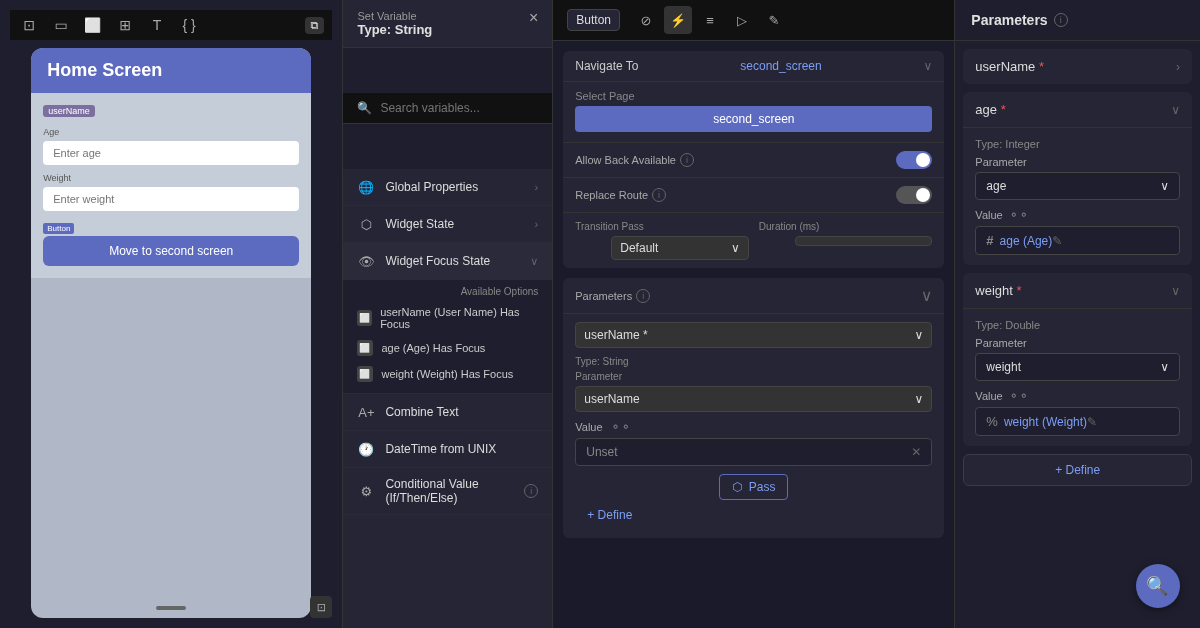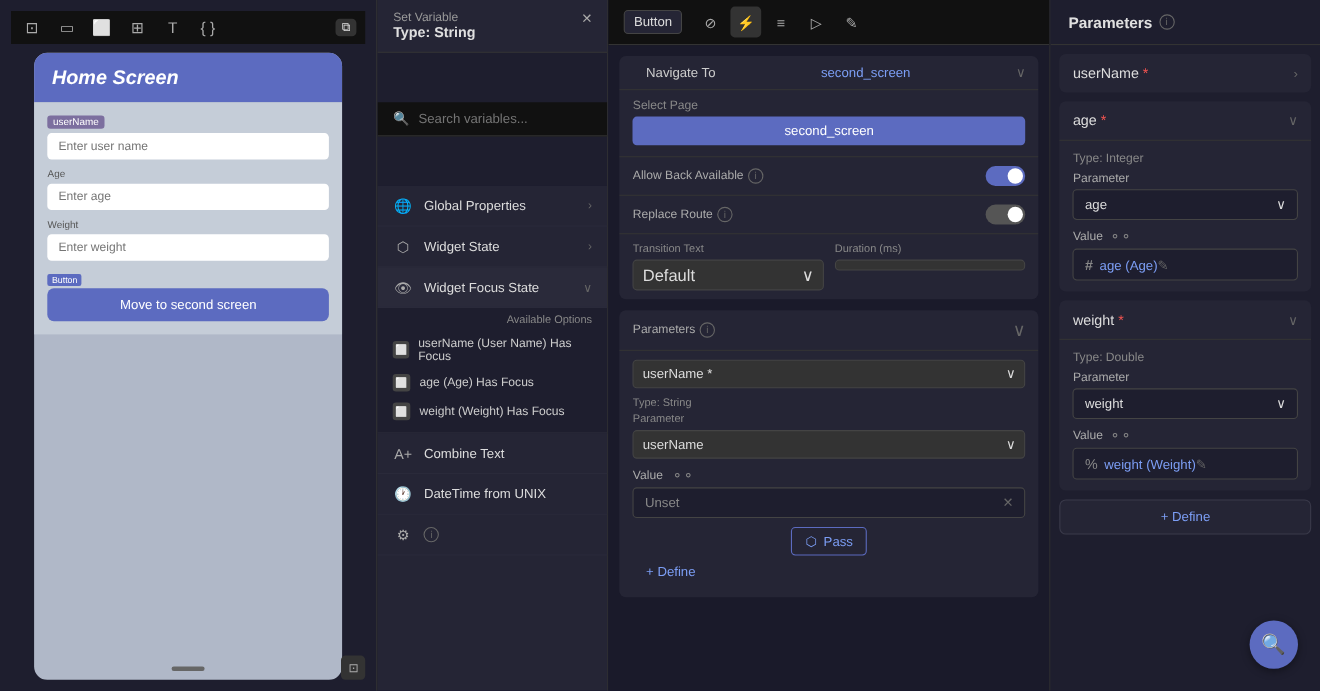--- a/index.html
+++ b/index.html
@@ -52,21 +52,20 @@
       background: #b0b8c8;
       border-radius: 12px;
       overflow: hidden;
       position: relative;
       flex: 1;
     }
 
     .phone-header {
       background: #5c6bc0;
       padding: 12px 16px;
-      font-style: italic;
     }
 
     .phone-title {
       color: white;
       font-size: 18px;
       font-weight: 600;
     }
 
     .phone-body {
       background: #c5cdd8;
@@ -357,21 +356,20 @@
       display: flex;
       align-items: center;
       justify-content: space-between;
       padding: 8px 12px;
       border-bottom: 1px solid #333;
     }
 
     .navigate-label {
       font-size: 12px;
       color: #ccc;
-      margin-left: 12px;
     }
 
     .navigate-value {
       color: #7c9ef5;
       font-size: 12px;
     }
 
     .navigate-arrow {
       color: #666;
       font-size: 12px;
@@ -467,26 +465,27 @@
       font-size: 10px;
       color: #888;
       margin-bottom: 4px;
     }
 
     .dropdown-select {
       background: #333;
       border: 1px solid #444;
       border-radius: 4px;
       padding: 4px 8px;
-      font-size: 15px;
+      font-size: 12px;
       color: #ddd;
       display: flex;
       align-items: center;
       justify-content: space-between;
       cursor: pointer;
+      margin-left: 36px;
     }
 
     .param-section {
       background: #252535;
       border-radius: 6px;
       margin-bottom: 10px;
       overflow: hidden;
     }
 
     .param-header {
@@ -778,21 +777,20 @@
     <div style="margin-left:auto;background:#333;border-radius:4px;padding:2px 6px;font-size:11px;">⧉</div>
   </div>
 
   <div class="phone-container">
     <div class="phone-header">
       <div class="phone-title">Home Screen</div>
     </div>
     <div class="phone-body">
       <div class="input-group">
         <div class="input-label-badge">userName</div>
-        <input class="phone-input" readonly="" placeholder="Enter user name" style="">
       </div>
       <div class="input-group">
         <div style="font-size:9px;color:#555;margin-bottom:2px;">Age</div>
         <input class="phone-input" readonly="" placeholder="Enter age" style="">
       </div>
       <div class="input-group">
         <div style="font-size:9px;color:#555;margin-bottom:2px;">Weight</div>
         <input class="phone-input" readonly="" placeholder="Enter weight" style="">
       </div>
       <div style="margin-top:4px;">
@@ -860,20 +858,21 @@
       <span class="menu-item-text">Combine Text</span>
     </div>
 
     <div class="menu-item">
       <div class="menu-item-icon">🕐</div>
       <span class="menu-item-text">DateTime from UNIX</span>
     </div>
 
     <div class="menu-item">
       <div class="menu-item-icon">⚙</div>
+      <span class="menu-item-text">Conditional Value (If/Then/Else)</span>
       <span class="info-circle">i</span>
     </div>
   </div>
 </div>
 
 <div class="main-panel">
   <div class="action-toolbar">
     <div class="button-selector">
       <span>Button</span>
     </div>
@@ -908,21 +907,21 @@
       <div class="config-row">
         <span class="config-row-label">
           <span>Replace Route</span>
           <span class="info-circle">i</span>
         </span>
         <div class="toggle-off"></div>
       </div>
 
       <div class="transition-row">
         <div class="transition-col">
-          <div class="transition-label">Transition Text</div>
+          <div class="transition-label">Transition Pass</div>
           <div class="dropdown-select">
             <span>Default</span>
             <span>∨</span>
           </div>
         </div>
         <div class="transition-col">
           <div class="transition-label">Duration (ms)</div>
           <div class="dropdown-select">
             <span></span>
           </div>

